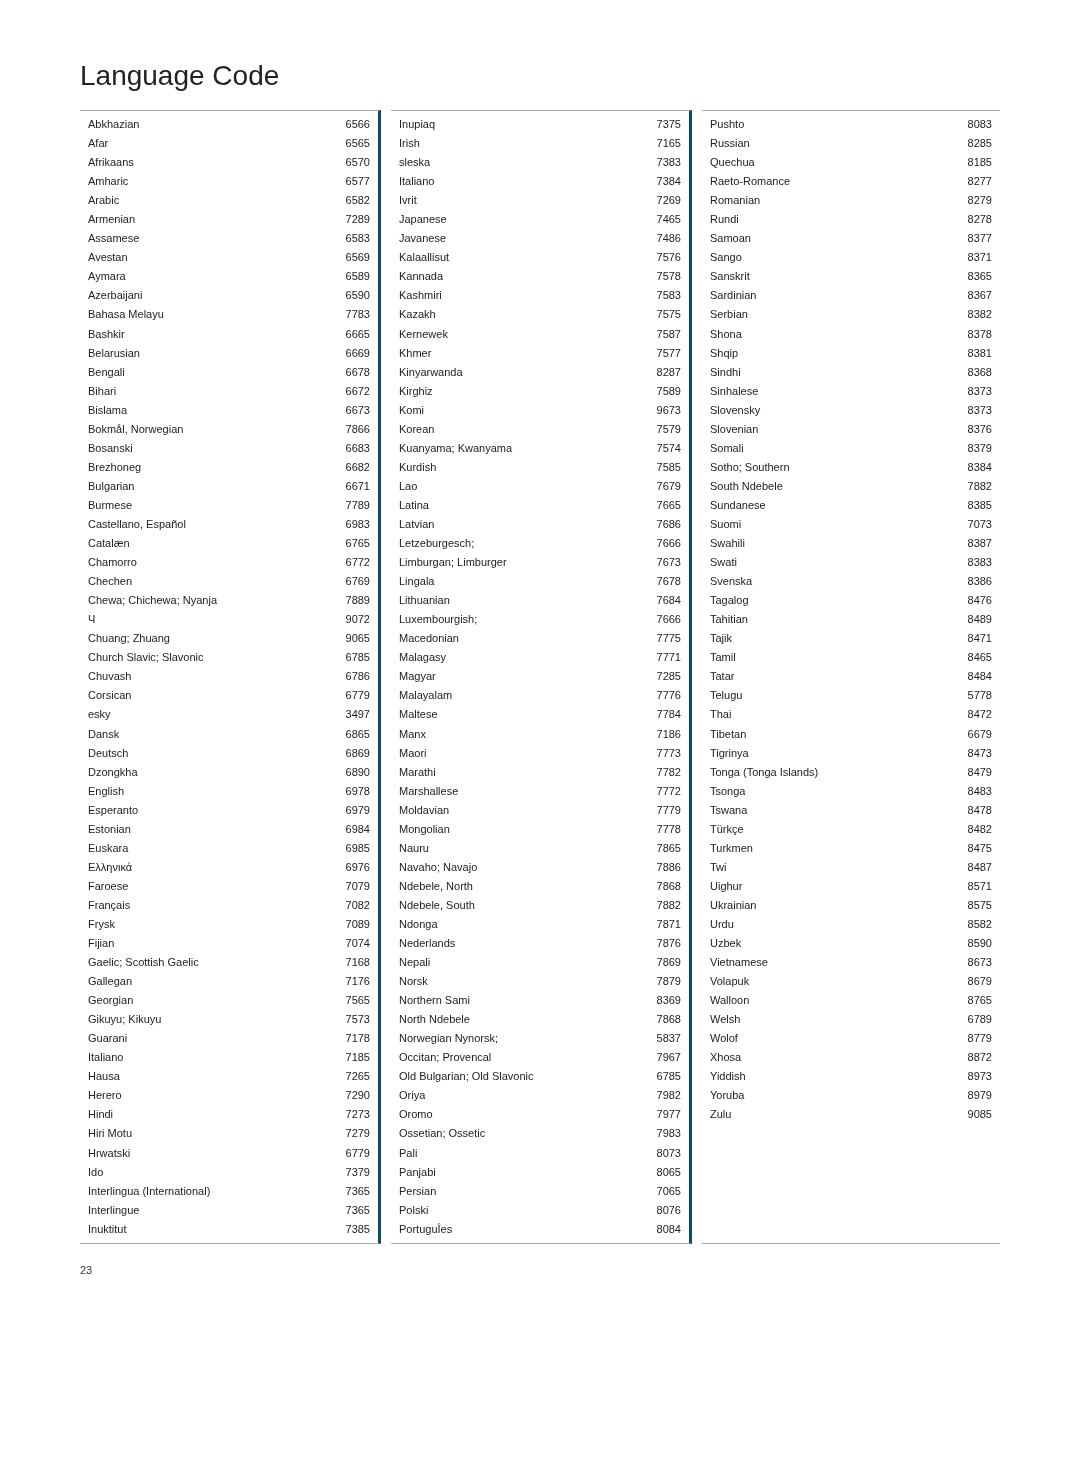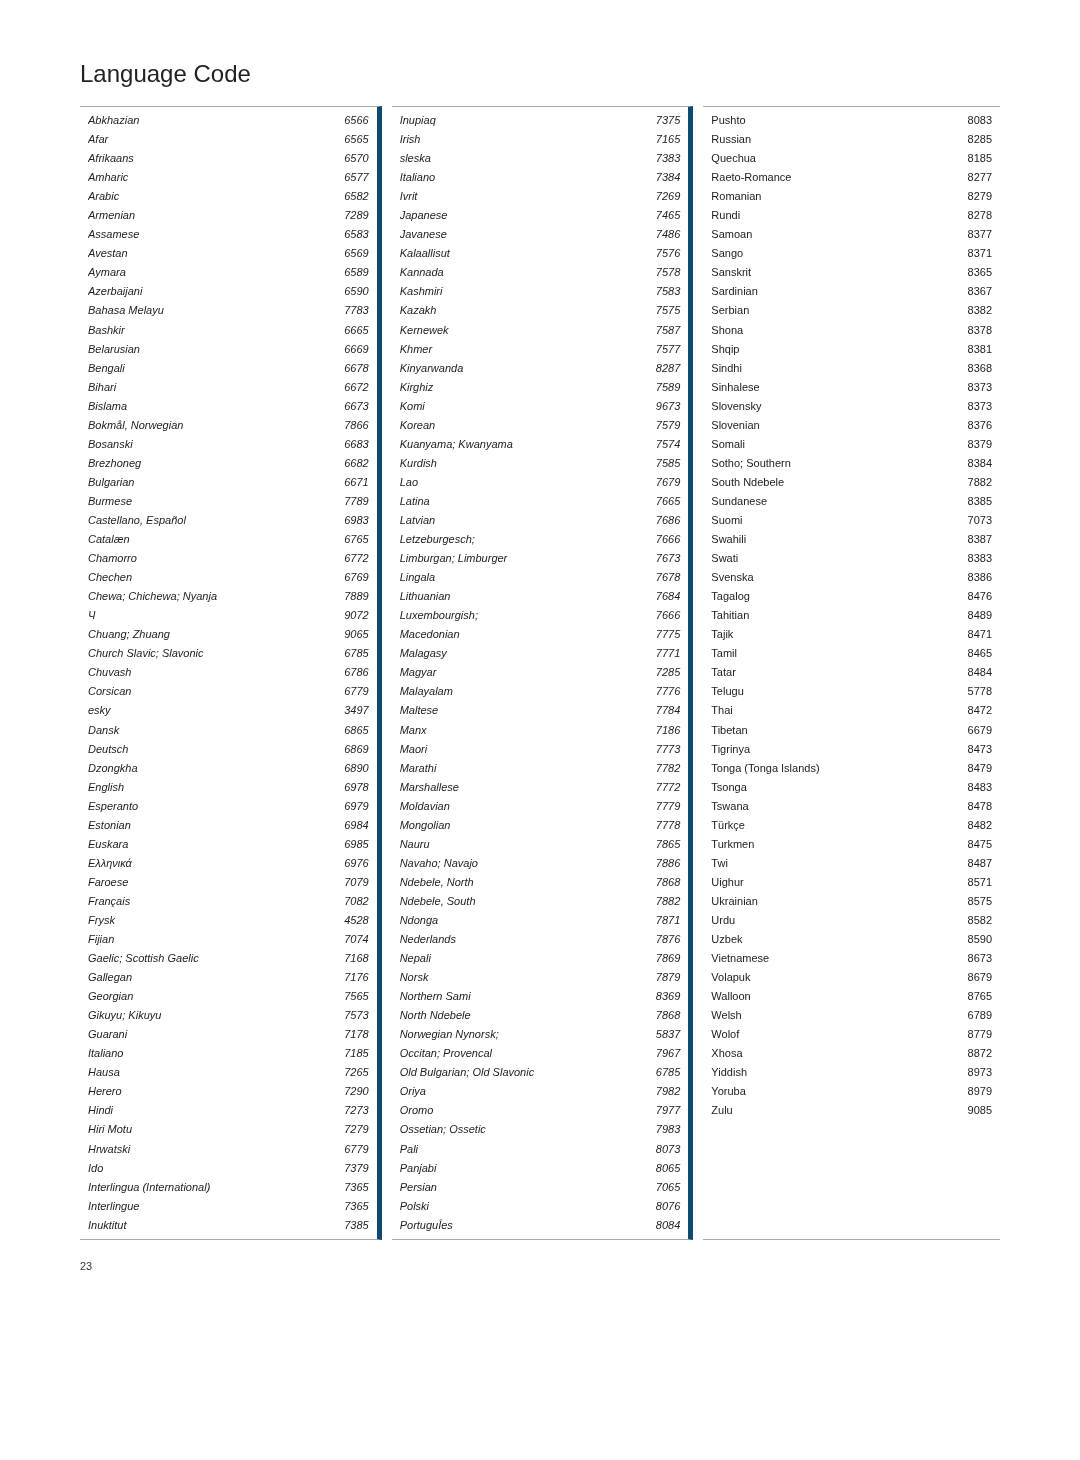--- a/index.html
+++ b/index.html
@@ -4,40 +4,39 @@
   <style>
     * { margin: 0; padding: 0; box-sizing: border-box; }
     body {
       background: #fff;
       font-family: Arial, Helvetica, sans-serif;
       font-size: 11px;
       color: #222;
       padding: 60px 80px 40px 80px;
     }
     h1 {
-      font-size: 24px;
+      font-size: 28px;
       font-weight: normal;
       margin-bottom: 18px;
       color: #222;
     }
     .table-container {
       display: flex;
       gap: 0;
       width: 100%;
     }
     .col {
       flex: 1;
       border-top: 1px solid #aaa;
       border-bottom: 1px solid #aaa;
       padding: 4px 0;
     }
     .col:not(:last-child) {
-      border-right: 5px solid #0c4a6e;
+      border-right: 3px solid #0c4a6e;
       margin-right: 10px;
-      font-style: italic;
     }
     .row {
       display: flex;
       justify-content: space-between;
       padding: 1px 8px;
       line-height: 1.55;
     }
     .lang-name {
       flex: 1;
       white-space: nowrap;
@@ -226,21 +225,21 @@
       <div class="row">
         <span class="lang-name">Faroese</span>
         <span class="lang-code">7079</span>
       </div>
       <div class="row">
         <span class="lang-name">Français</span>
         <span class="lang-code">7082</span>
       </div>
       <div class="row">
         <span class="lang-name">Frysk</span>
-        <span class="lang-code">4528</span>
+        <span class="lang-code">7089</span>
       </div>
       <div class="row">
         <span class="lang-name">Fijian</span>
         <span class="lang-code">7074</span>
       </div>
       <div class="row">
         <span class="lang-name">Gaelic; Scottish Gaelic</span>
         <span class="lang-code">7168</span>
       </div>
       <div class="row">

